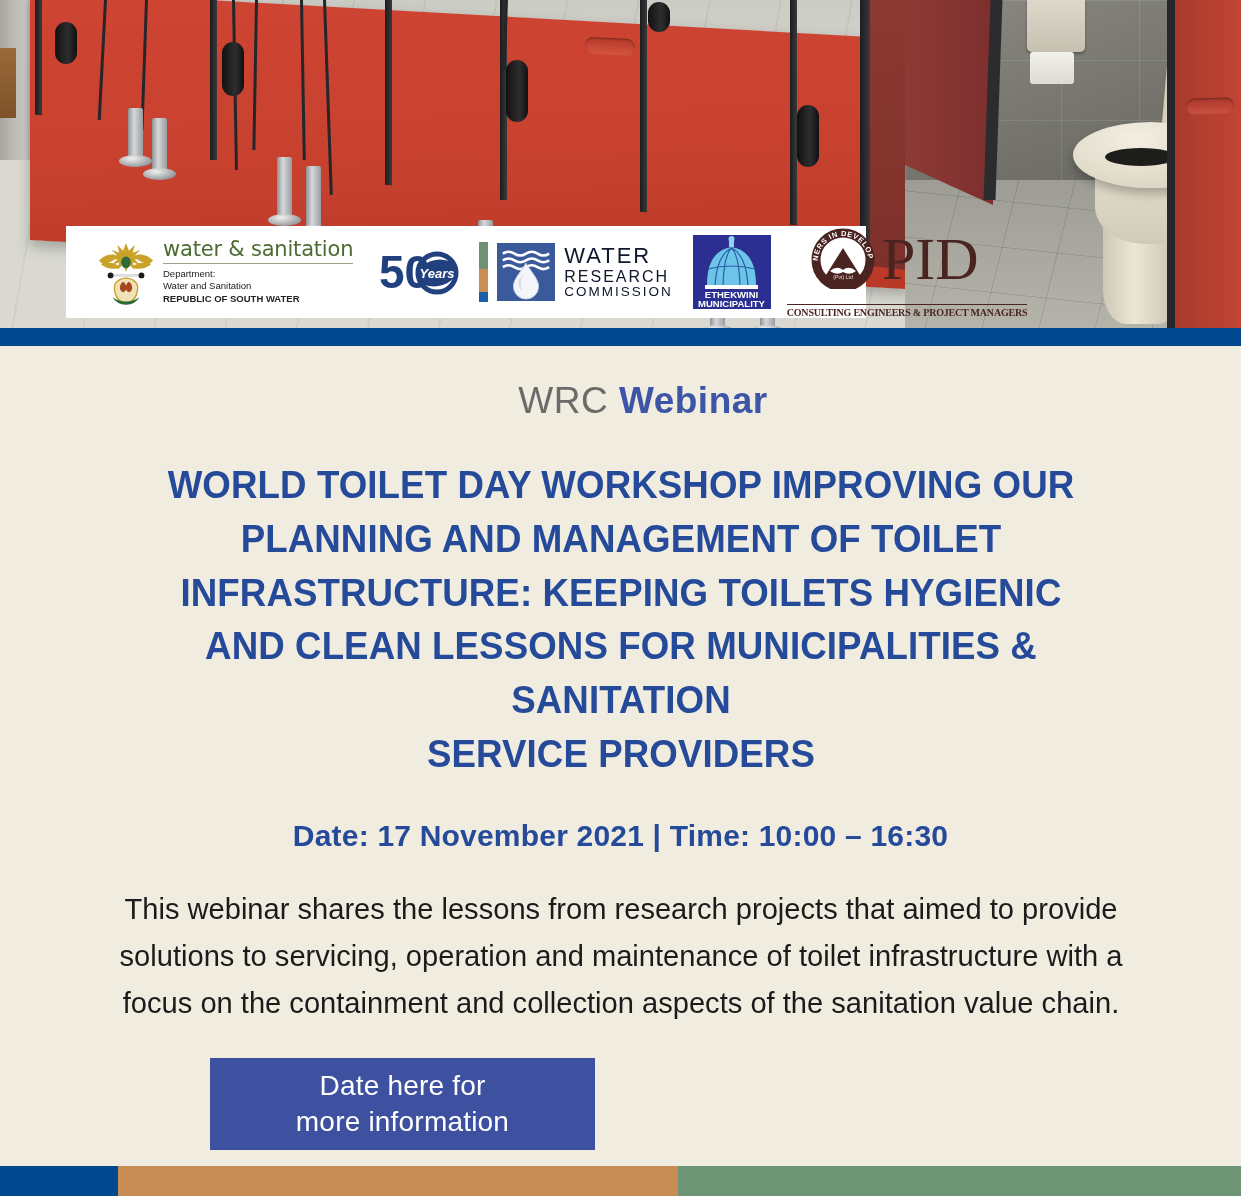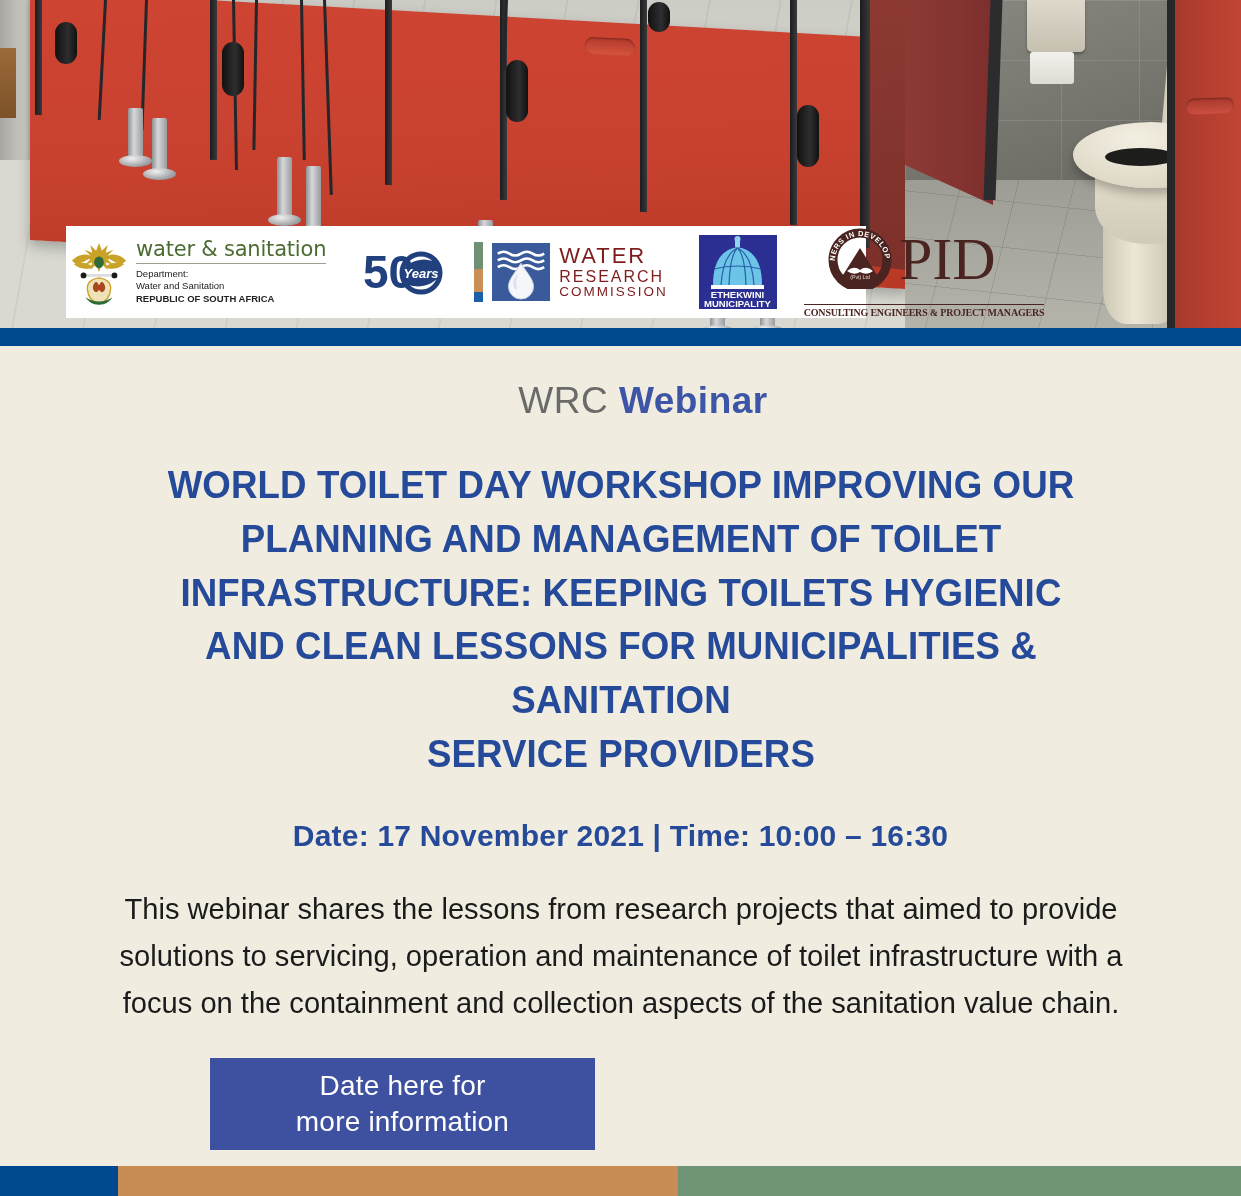--- a/index.html
+++ b/index.html
@@ -267,23 +267,23 @@
   }
 
   
   .logo-strip {
     position: absolute;
     left: 66px; top: 226px;
     width: 800px; height: 92px;
     background: #ffffff;
     display: flex;
     align-items: center;
-    padding: 0 4px;
+    padding: 0 31px;
     box-sizing: border-box;
-    gap: 13px;
+    gap: 2px;
     z-index: 5;
   }
 
   .logo-dws { display: flex; align-items: center; gap: 8px; }
   .coat { width: 58px; height: 66px; flex: none; }
   .dws-text { line-height: 1; }
   .dws-title {
     font-size: 21px;
     color: #4c6b32;
     font-family: "DejaVu Sans", sans-serif;
@@ -300,21 +300,21 @@
   }
   .dws-sub b { font-weight: 700; }
 
   .logo-50 { margin-left: 24px; display:flex; align-items:center; flex:none;}
   .logo-wrc { margin-left: 10px; display: flex; align-items: center; gap: 9px; flex:none;}
   .wrc-bars { width: 9px; height: 60px; display: flex; flex-direction: column; }
   .wrc-bars i { display: block; width: 100%; }
   .wrc-drop { width: 58px; height: 58px; flex:none;}
   .wrc-words {
     font-family: "Liberation Sans", sans-serif;
-    color: #7f1d1d;
+    color: #0f172a;
     line-height: 1.08;
     letter-spacing: 2.0px;
   }
   .wrc-words .w1 { font-size: 22px; }
   .wrc-words .w2 { font-size: 16px; }
   .wrc-words .w3 { font-size: 13.5px; }
 
   .logo-eth { margin-left: 18px; width: 78px; height: 74px; flex:none;}
   .logo-pid { margin-left: 14px; display:flex; flex-direction:column; align-items:center; flex:none;}
   .pid-row { display: flex; align-items: center; gap: 4px; }
@@ -508,21 +508,21 @@
         <path d="M24 48c1-3 3-4 3-4s2 1 3 4c1 3 0 6-3 7-3-1-4-4-3-7z" fill="#a8471f"></path>
         <path d="M30 48c1-3 3-4 3-4s2 1 3 4c1 3 0 6-3 7-3-1-4-4-3-7z" fill="#a8471f"></path>
         <path d="M16 60 q14 9 28 0 -4 7 -14 8 -10-1 -14-8z" fill="#2f6b38"></path>
       </svg>
       <div class="dws-text">
         <div class="dws-title">water &amp; sanitation</div>
         <div class="dws-rule"></div>
         <div class="dws-sub">
           <div>Department:</div>
           <div>Water and Sanitation</div>
-          <b>REPUBLIC OF SOUTH AFRICA</b>
+          <b>REPUBLIC OF SOUTH WATER</b>
         </div>
       </div>
     </div>
 
     <div class="logo-50">
       <svg width="88" height="58" viewBox="0 0 88 58">
         <text x="0" y="45" font-family="Liberation Sans, sans-serif" font-size="46" font-weight="700" fill="#21407e">50</text>
         <circle cx="58" cy="30" r="19" fill="none" stroke="#21407e" stroke-width="5"></circle>
         <ellipse cx="58" cy="30" rx="20" ry="13" fill="#21407e" transform="rotate(-12 58 30)"></ellipse>
         <text x="58" y="35" text-anchor="middle" font-family="Liberation Sans, sans-serif" font-size="13" font-style="italic" font-weight="700" fill="#ffffff">Years</text>

